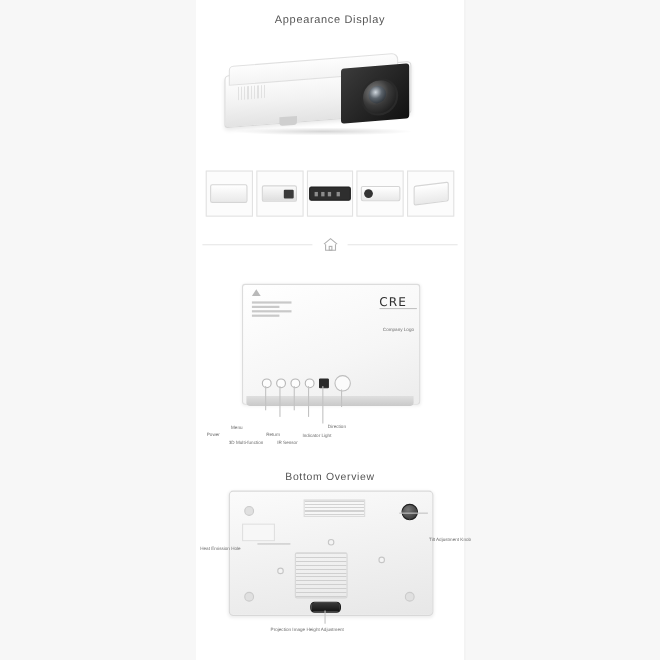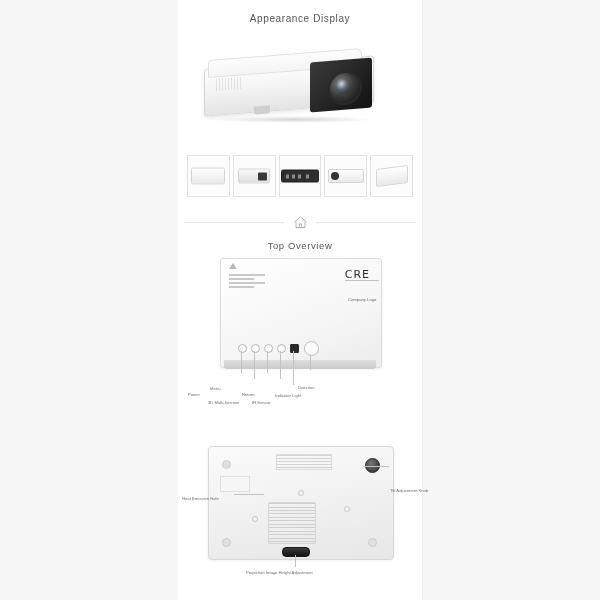--- a/index.html
+++ b/index.html
@@ -444,21 +444,20 @@
 
     <div class="divider"></div>
     <div class="home-badge">
       <svg width="15" height="13" viewBox="0 0 15 13" fill="none" stroke="#b0b0b0" stroke-width="1">
         <path d="M1.5 6 L7.5 1 L13.5 6"></path>
         <path d="M3 6 L3 11.5 L12 11.5 L12 6"></path>
         <rect x="6.3" y="8" width="2.4" height="3.5"></rect>
       </svg>
     </div>
 
-    <div class="sec-title" id="top-title">Top Overview</div>
 
     <div class="top-unit">
       <div class="top-plate"></div>
       <div class="top-front-strip"></div>
 
       <div class="tri"></div>
       <div class="top-label-block">
         <div class="ln m" style="margin-top:8px"></div>
         <div class="ln s"></div>
         <div class="ln m"></div>
@@ -485,20 +484,21 @@
 
     <div class="callout" style="left:170px; top:297px;">Company Logo</div>
     <div class="callout" style="left:10px; top:392px;">Power</div>
     <div class="callout" style="left:32px; top:386px;">Menu</div>
     <div class="callout" style="left:64px; top:392px;">Return</div>
     <div class="callout" style="left:30px; top:400px;">3D Multi-function</div>
     <div class="callout" style="left:74px; top:400px;">IR Sensor</div>
     <div class="callout" style="left:97px; top:393px;">Indicator Light</div>
     <div class="callout" style="left:120px; top:385px;">Direction</div>
 
+    <div class="sec-title" id="bottom-title">Bottom Overview</div>
 
     <div class="bot-unit">
       <div class="bot-plate"></div>
       <div class="bot-vent-top"></div>
       <div class="bot-label-sticker"></div>
       <div class="bot-vent-main"></div>
       <div class="bot-knob"></div>
       <div class="bot-foot f1"></div>
       <div class="bot-foot f2"></div>
       <div class="bot-foot f3"></div>

